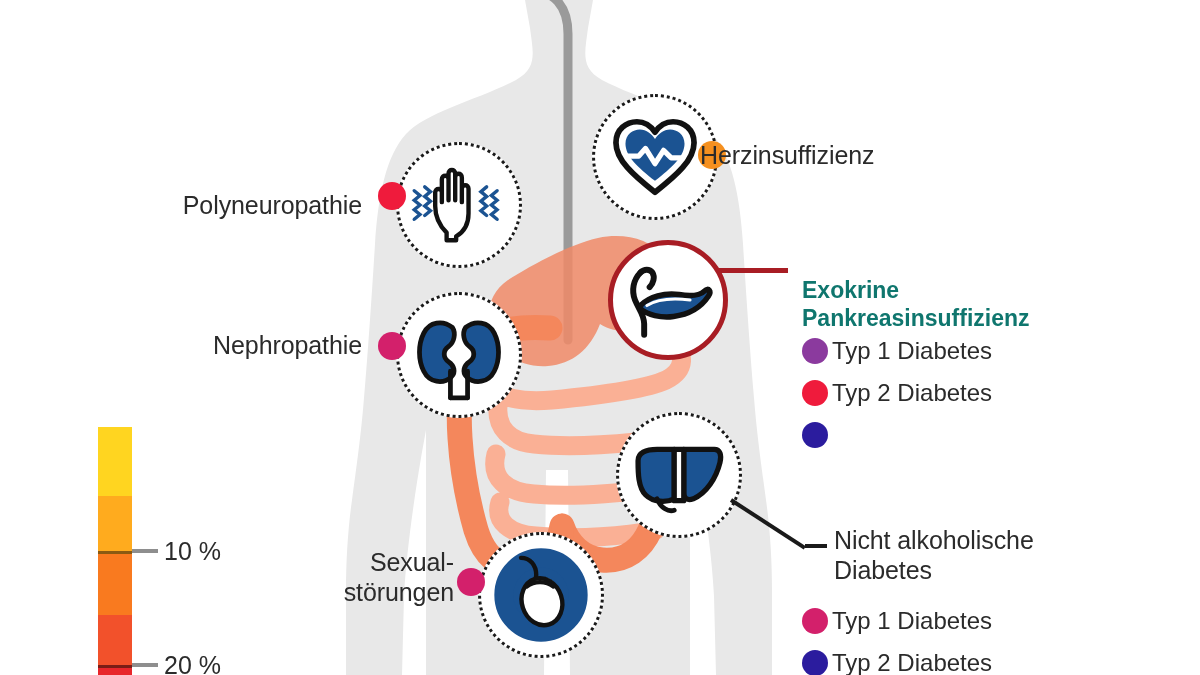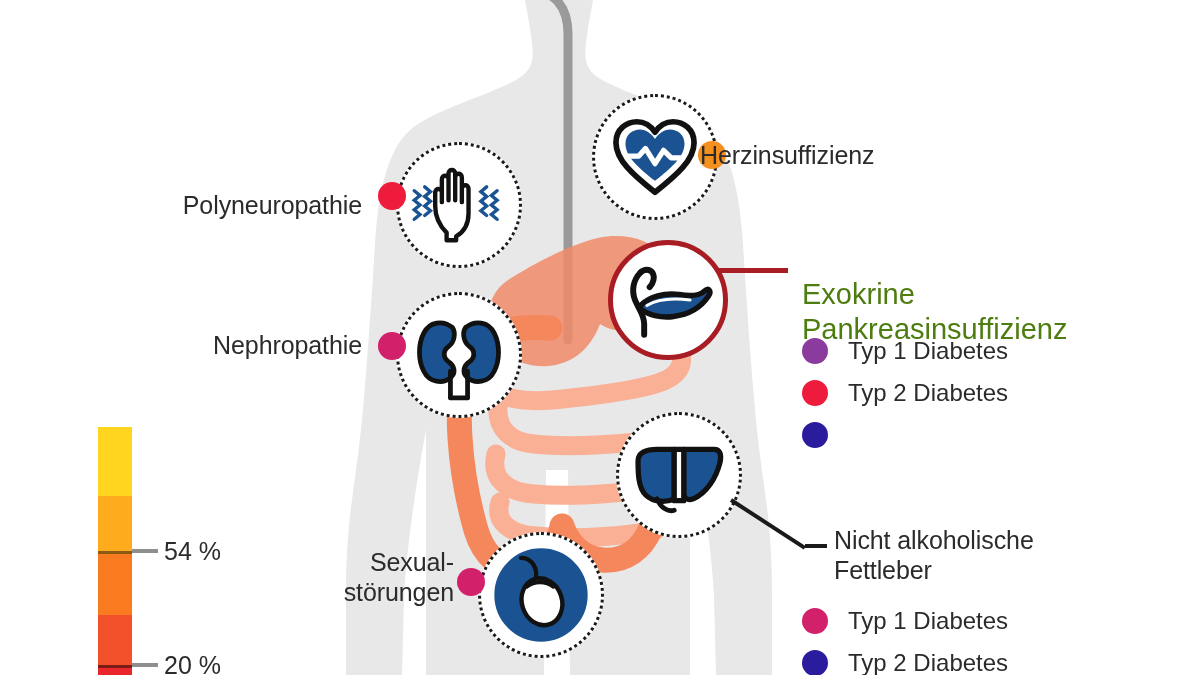--- a/index.html
+++ b/index.html
@@ -17,28 +17,28 @@
   
   .lbl{
     font-size:25px;
     color:#2b2b2b;
     letter-spacing:-0.1px;
     line-height:1.18;
     white-space:pre-line;
   }
   .lbl.right{text-align:right;}
   .title-bold{
-    font-size:29px;
-    font-weight:normal;
-    color:#4d7c0f;
+    font-size:23px;
+    font-weight:bold;
+    color:#0f766e;
     line-height:1.2;
     white-space:pre-line;
   }
   .legend-row{
-    display:flex;align-items:center;gap:20px;
+    display:flex;align-items:center;gap:4px;
     height:42px;
   }
   .legend-dot{
     width:26px;height:26px;border-radius:50%;
     flex:0 0 auto;
   }
   .legend-text{font-size:24px;color:#2b2b2b;white-space:nowrap;}
 
   
   .silhouette{fill:#e8e8e8;}
@@ -293,21 +293,21 @@
         M58,36 L68,36 L68,90 L58,90 Z"></path>
       <path fill="none" stroke="#111" stroke-width="5" stroke-linecap="round" d="
         M40,88 C44,98 52,102 58,100"></path>
     </svg>
   </div>
 
   <div class="conn-dark" style="left:731px;top:498px;width:88px;height:4px;
               transform-origin:0 50%;transform:rotate(33deg);"></div>
   <div class="conn-dark" style="left:805px;top:544px;width:22px;height:4px;"></div>
   <div class="abs lbl" style="left:834px;top:526px;width:350px;">Nicht alkoholische
-Fettleber</div>
+Diabetes</div>
 
   <div class="abs" style="left:802px;top:600px;">
     <div class="legend-row">
       <span class="legend-dot" style="background:#d3206b;"></span>
       <span class="legend-text">Typ 1 Diabetes</span>
     </div>
     <div class="legend-row">
       <span class="legend-dot" style="background:#2b1c9e;"></span>
       <span class="legend-text">Typ 2 Diabetes</span>
     </div>
@@ -317,19 +317,19 @@
     <div class="band" style="height:28%;background:#ffd520;"></div>
     <div class="band" style="height:22%;background:#ffab1e;"></div>
     <div class="band" style="height:26%;background:#f97a1f;"></div>
     <div class="band" style="height:20%;background:#f2512b;"></div>
     <div class="band" style="height:4%;background:#e8262b;"></div>
 
     <div class="scale-rule" style="top:50%;background:#8a5a12;"></div>
     <div class="scale-rule" style="top:96%;background:#7a1d16;"></div>
 
     <div class="tick" style="top:calc(50% - 2px);"></div>
-    <div class="tick-label" style="top:50%;">54 %</div>
+    <div class="tick-label" style="top:50%;">10 %</div>
 
     <div class="tick" style="top:calc(96% - 2px);"></div>
     <div class="tick-label" style="top:96%;">20 %</div>
   </div>
 
 </div>
 
 </body></html>

